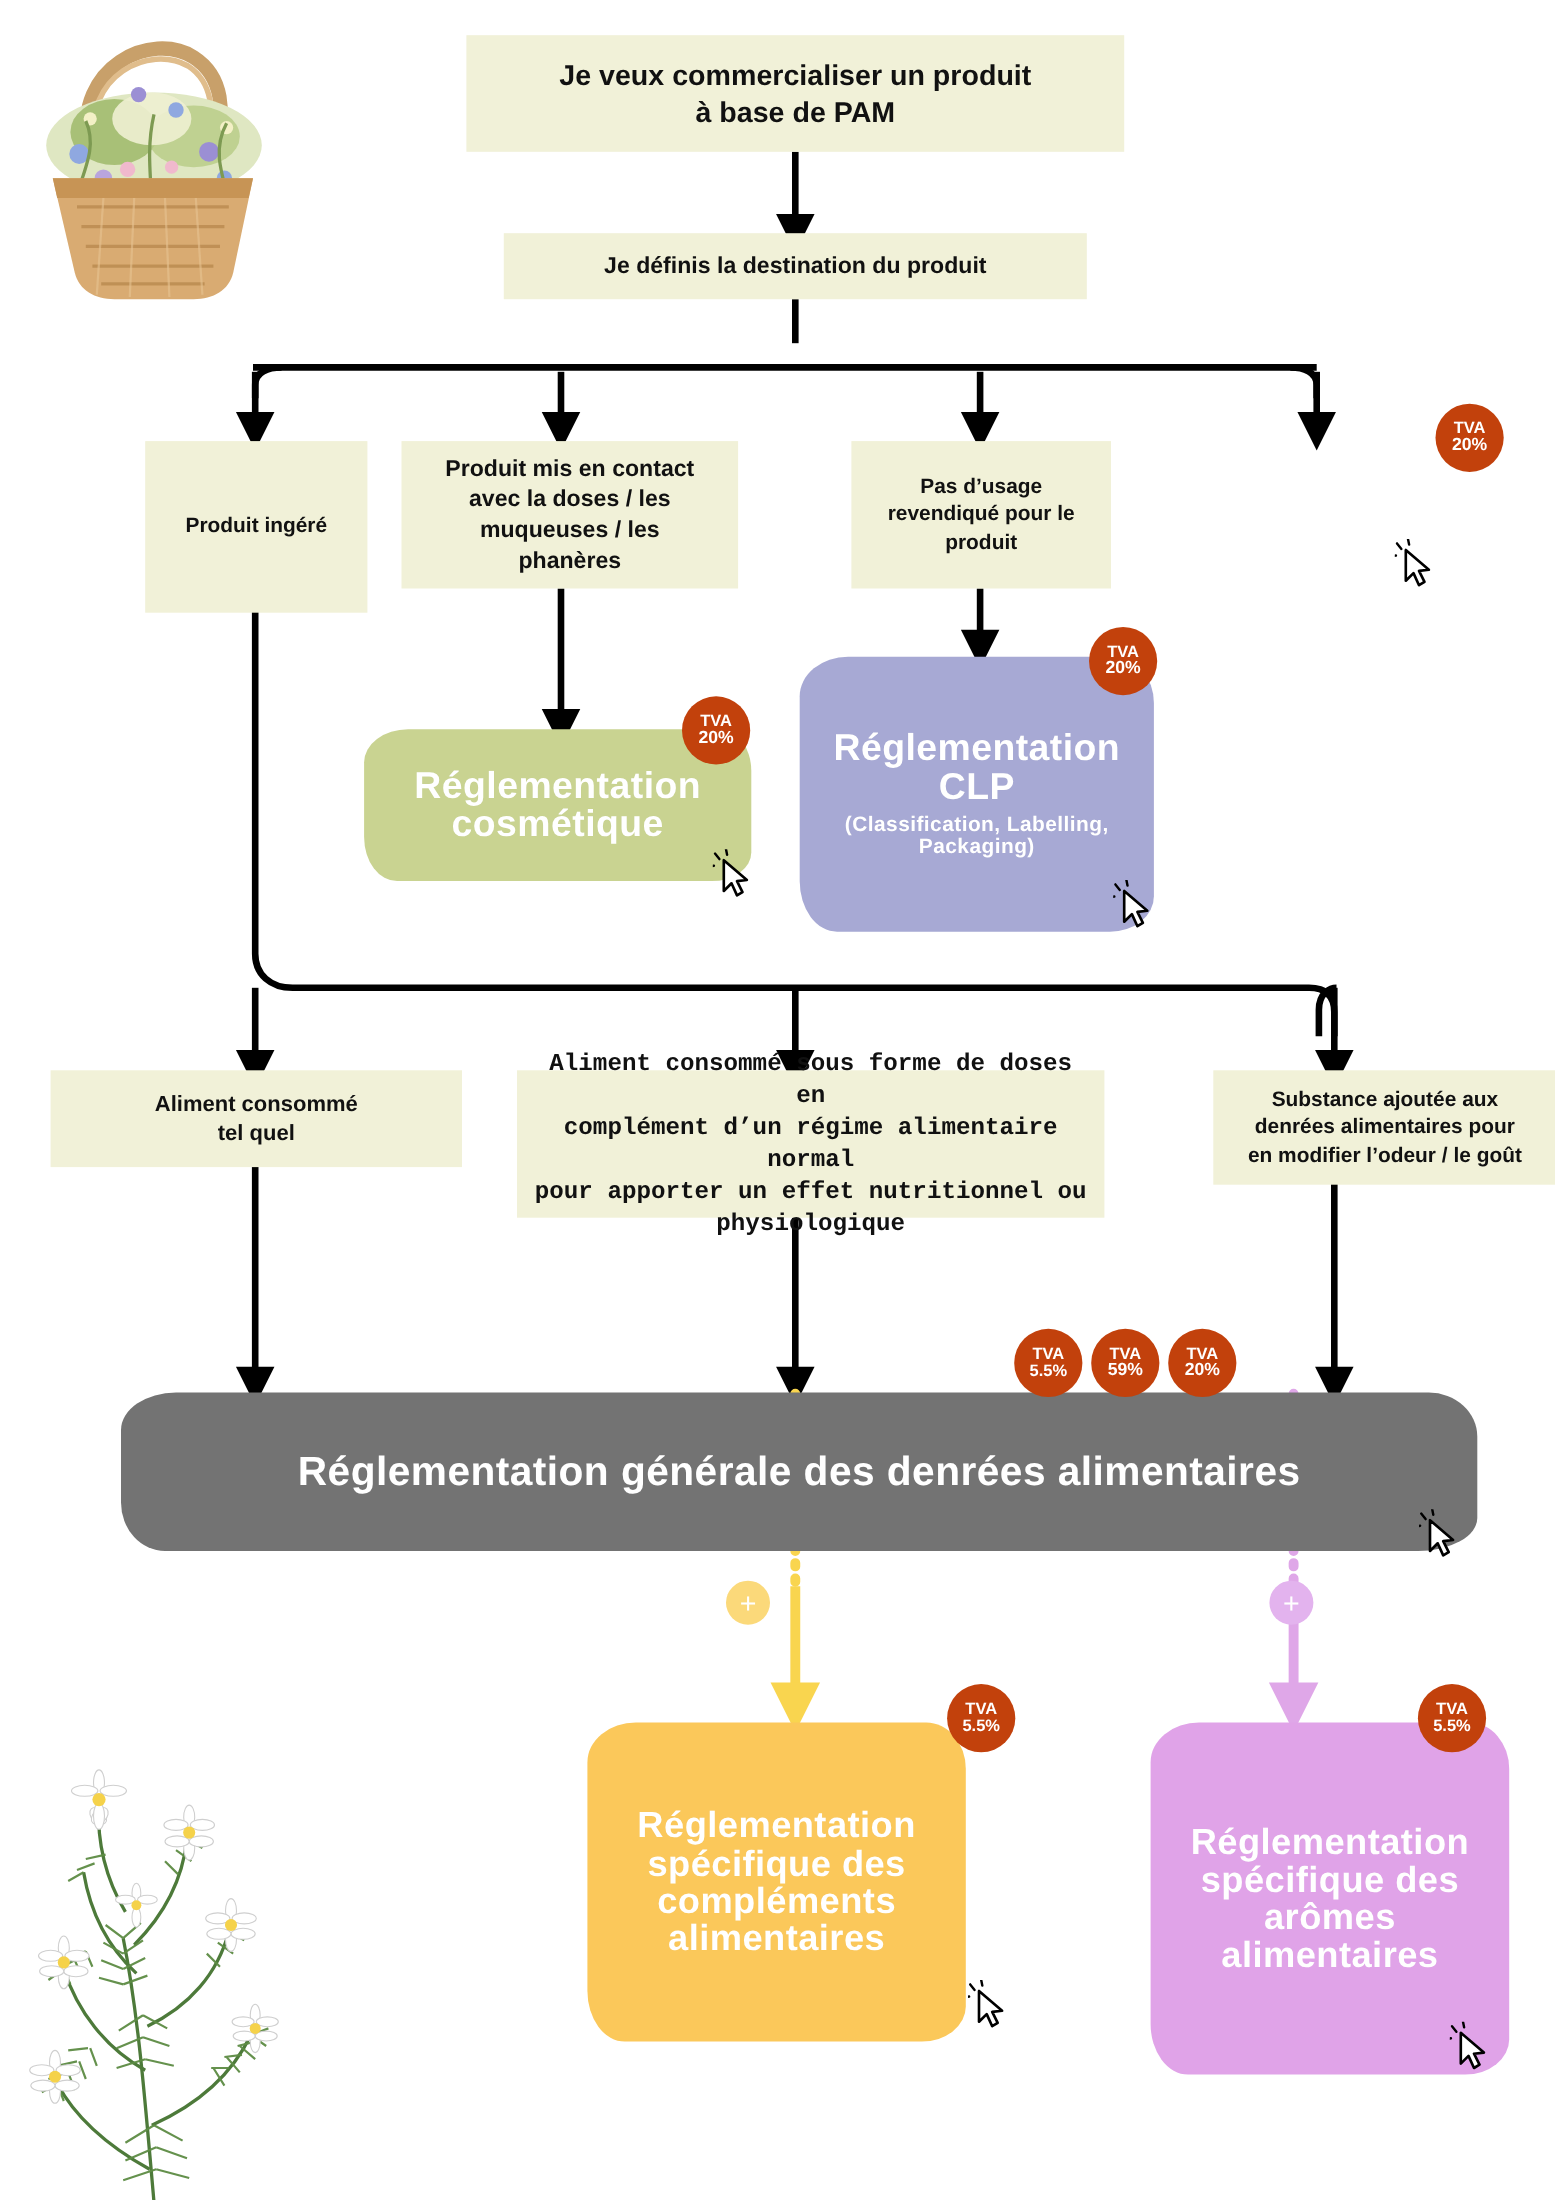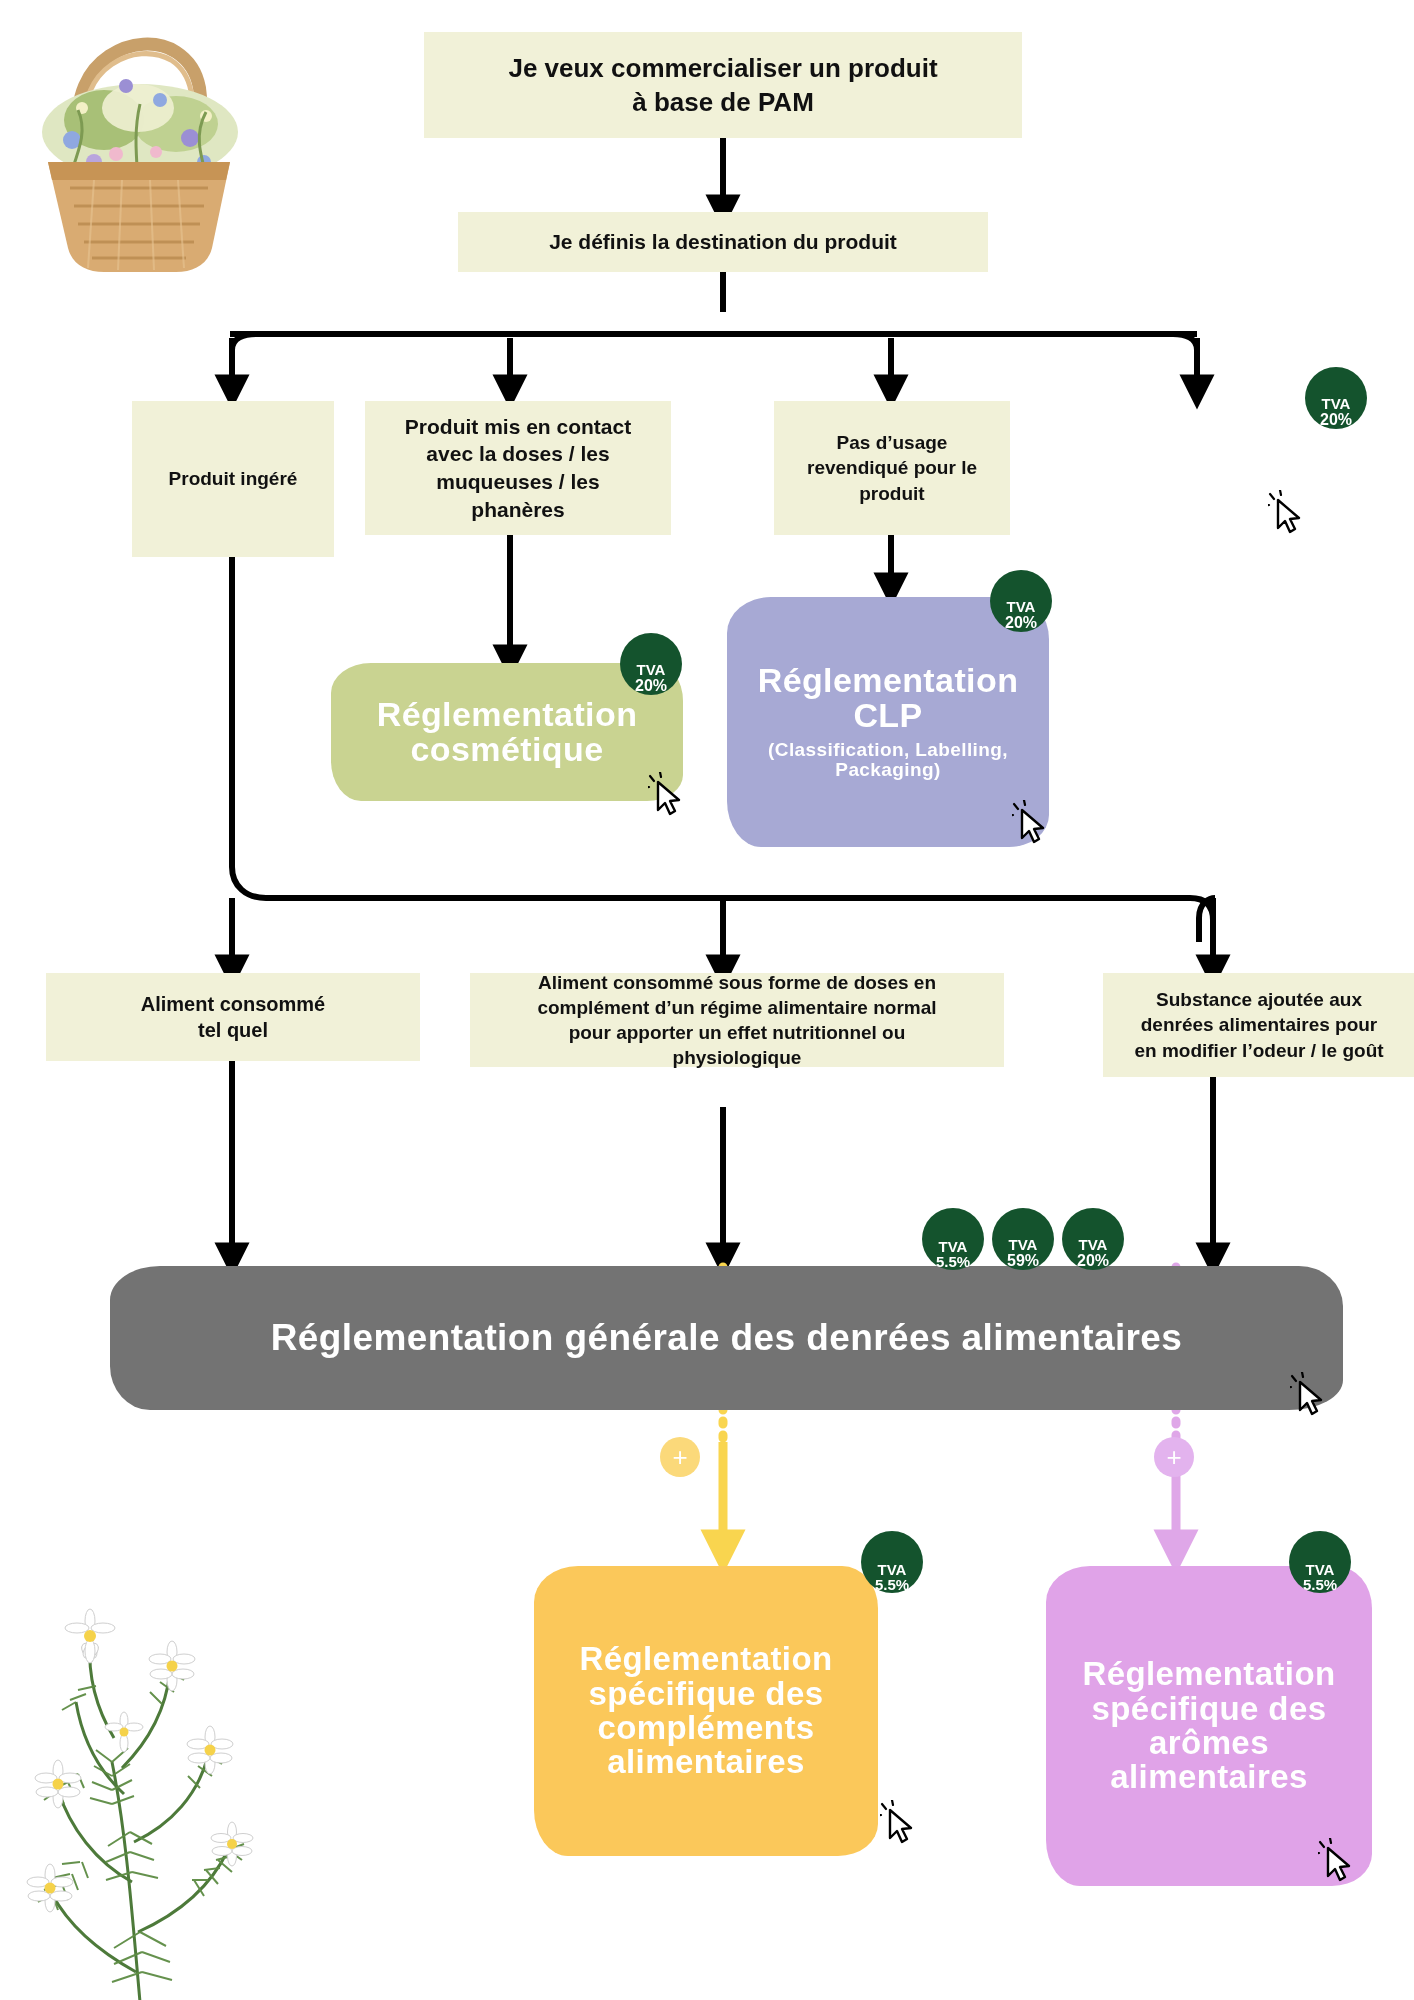--- a/index.html
+++ b/index.html
@@ -32,22 +32,22 @@
   .blob-green{ background:#c9d391; border-radius:40px 28px 36px 30px/30px 38px 26px 40px; }
   .blob-violet{ background:#a7a9d4; border-radius:44px 36px 40px 34px/36px 42px 32px 46px; }
   .blob-red{ background:#737373; border-radius:50px 44px 54px 40px/34px 40px 30px 44px; }
   .blob-yellow{ background:#fbc košice; }
   .blob-yellow{ background:#fbc85a; border-radius:44px 36px 40px 34px/36px 42px 32px 46px; }
   .blob-purple{ background:#e0a3e8; border-radius:44px 36px 40px 34px/36px 42px 32px 46px; }
 
   
   .tva{
     position:absolute; width:62px; height:62px; border-radius:50%;
-    background:#14532d; color:#fff; display:flex; flex-direction:column;
-    align-items:center; justify-content:flex-end; font-weight:700;
+    background:#c2410c; color:#fff; display:flex; flex-direction:column;
+    align-items:center; justify-content:center; font-weight:700;
     line-height:1.05; font-size:15px; z-index:40;
     font-family:"Liberation Sans", sans-serif;
   }
   .tva .l1{ font-size:15px; }
   .tva .l2{ font-size:16px; }
 
   
   .plus{
     position:absolute; width:40px; height:40px; border-radius:50%;
     display:flex; align-items:center; justify-content:center;
@@ -347,21 +347,21 @@
   </div>
 
 
   <div class="pbox" style="left:46px; top:961px; width:374px; height:88px; font-size:20px;">
     <span>
       <span>Aliment consommé</span><br>
       <span>tel quel</span>
     </span>
   </div>
 
-  <div class="pbox" style="left:470px; top:961px; width:534px; height:94px; font-size:19px;">
+  <div class="pbox" style="left:470px; top:961px; width:534px; height:134px; font-size:22px;font-family:Liberation Mono, monospace;">
     <span>
       <span>Aliment consommé sous forme de doses en</span><br>
       <span>complément d’un régime alimentaire normal</span><br>
       <span>pour apporter un effet nutritionnel ou</span><br>
       <span>physiologique</span>
     </span>
   </div>
 
   <div class="pbox" style="left:1103px; top:961px; width:312px; height:104px; font-size:19px;">
     <span>

